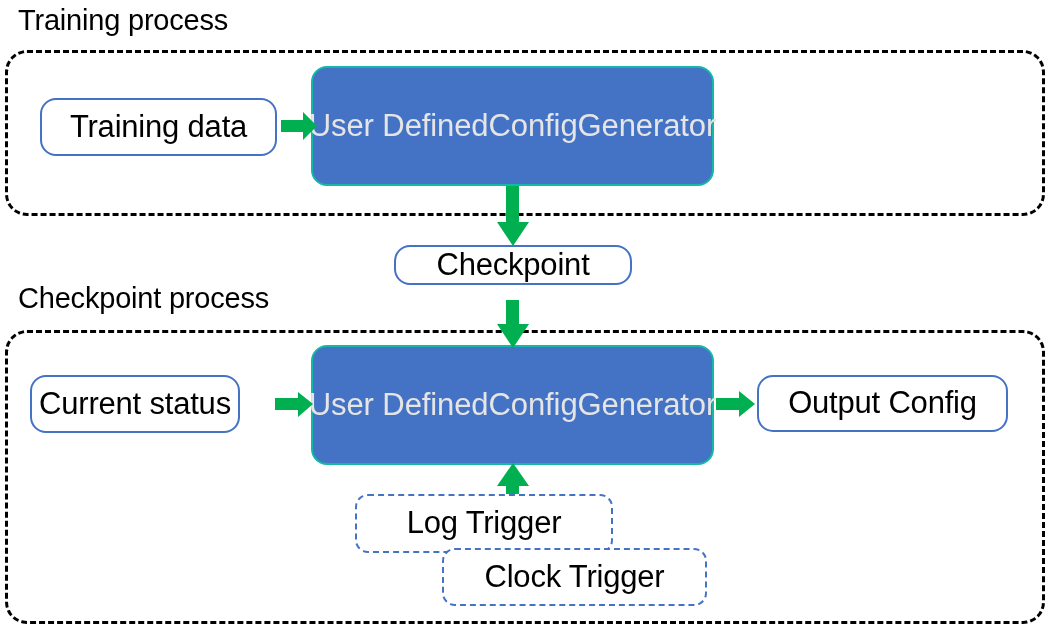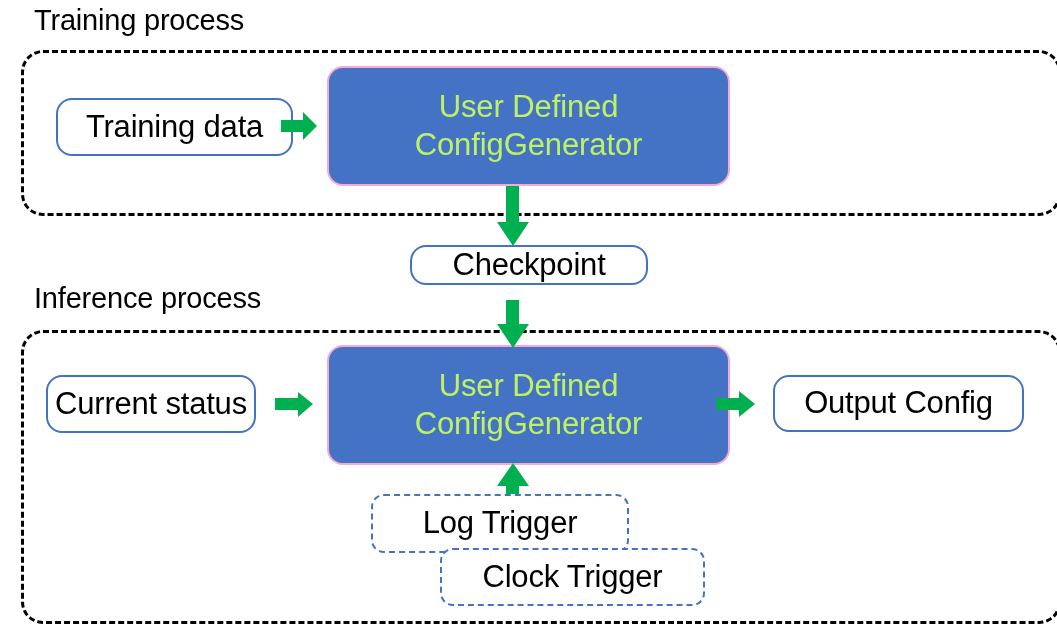--- a/index.html
+++ b/index.html
@@ -10,21 +10,21 @@
   body {
     font-family: "Liberation Sans", sans-serif;
   }
   #canvas {
     position: relative;
     width: 1057px;
     height: 631px;
     background: #ffffff;
     overflow: hidden;
   }
-  .abs { position: absolute; box-sizing: border-box; margin-left: 16px; }
+  .abs { position: absolute; box-sizing: border-box; }
 
   
   .section-label {
     font-size: 29px;
     line-height: 1;
     color: #000000;
     white-space: nowrap;
     letter-spacing: -0.2px;
   }
 
@@ -45,28 +45,28 @@
     justify-content: center;
     color: #000000;
     font-size: 31px;
     line-height: 1.05;
     white-space: nowrap;
     letter-spacing: -0.2px;
   }
 
   
   .node-filled {
-    border: 2px solid #f9a8d4;
+    border: 2px solid #14b8a6;
     border-radius: 16px;
     background: #4472C4;
     display: flex;
-    flex-direction: column;
+    flex-direction: row;
     align-items: center;
     justify-content: center;
-    color: #bef264;
+    color: #e5e5e5;
     font-size: 31px;
     line-height: 1.22;
     white-space: nowrap;
     letter-spacing: -0.1px;
   }
   .node-filled .line { display: block; }
 
   
   .node-trigger {
     border: 2.5px dashed #4472C4;
@@ -106,42 +106,42 @@
 
   <div class="abs node-filled" style="left:311px; top:66px; width:403px; height:120px;">
     <span class="line">User Defined</span>
     <span class="line">ConfigGenerator</span>
   </div>
 
   <div class="abs node-plain" style="left:394px; top:245px; width:238px; height:40px;">
     <span>Checkpoint</span>
   </div>
 
-  <div class="abs section-label" style="left:18px; top:284px;">Inference process</div>
+  <div class="abs section-label" style="left:18px; top:284px;">Checkpoint process</div>
 
   <div class="abs group-box" style="left:5px; top:330px; width:1040px; height:294px;"></div>
 
   <div class="abs node-plain" style="left:30px; top:375px; width:210px; height:58px;">
     <span>Current status</span>
   </div>
 
   <div class="abs node-filled" style="left:311px; top:345px; width:403px; height:120px;">
     <span class="line">User Defined</span>
     <span class="line">ConfigGenerator</span>
   </div>
 
   <div class="abs node-trigger" style="left:355px; top:494px; width:258px; height:59px; z-index:2;">
     <span>Log Trigger</span>
   </div>
 
   <div class="abs node-plain" style="left:757px; top:375px; width:251px; height:57px;">
     <span>Output Config</span>
   </div>
 
-  <div class="abs node-trigger" style="left:424px; top:548px; width:265px; height:58px; z-index:3;align-items:center;">
+  <div class="abs node-trigger" style="left:442px; top:548px; width:265px; height:58px; z-index:3;align-items:center;">
     <span>Clock Trigger</span>
   </div>
 
   <svg id="arrow-layer" viewBox="0 0 1057 631">
 
     <g>
       <rect x="281" y="120" width="24" height="12" fill="#00B050"></rect>
       <polygon points="303,112 317,126 303,140" fill="#00B050"></polygon>
     </g>
 

